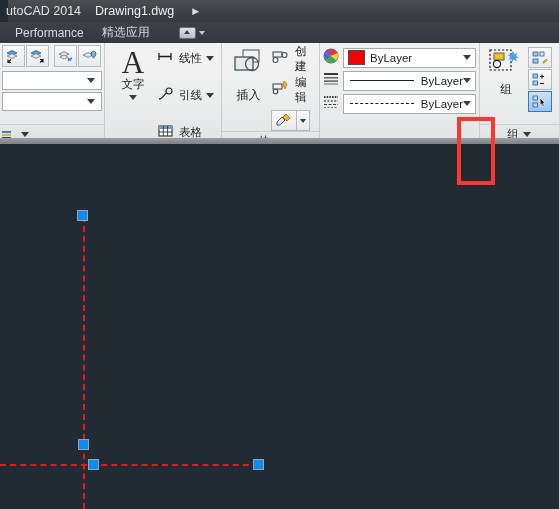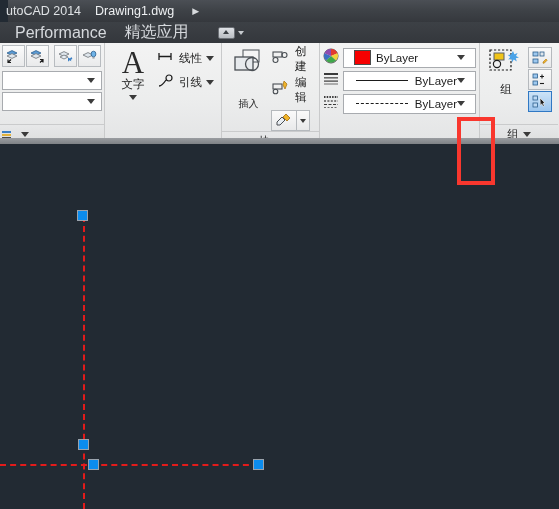--- a/index.html
+++ b/index.html
@@ -45,21 +45,21 @@
   .tb-caret{color:#9aa0a6;font-size:8px;margin-left:16px;}
 
   
   .tabrow{
     position:absolute;left:0;top:22px;width:559px;height:21px;
     background:linear-gradient(to bottom,#3d4146 0%,#34373c 100%);
     border-bottom:1px solid #23262a;
     display:flex;align-items:center;
   }
   .tab{
-    color:#d6d9dd;font-size:16px;padding:0 9px;white-space:nowrap;
+    color:#d6d9dd;font-size:12px;padding:0 9px;white-space:nowrap;
   }
   .tab.first{margin-left:6px;}
   .ribbon-min{
     margin-left:20px;display:flex;align-items:center;gap:3px;
   }
   .ribbon-min .cap{
     width:15px;height:10px;background:linear-gradient(#dfe2e6,#b9bdc2);
     border:1px solid #6c7076;border-radius:2px;position:relative;
   }
   .ribbon-min .cap:after{
@@ -123,32 +123,32 @@
   .anno-left{
     width:48px;display:flex;flex-direction:column;align-items:center;justify-content:flex-start;
     padding-top:2px;
   }
   .big-a{font-size:31px;line-height:29px;color:#2b2b2b;font-family:"Liberation Serif",serif;font-weight:400;}
   .anno-left .lbl{font-size:11.5px;color:#222;margin-top:0px;}
   .anno-left .dc{
     width:0;height:0;border-left:4px solid transparent;border-right:4px solid transparent;
     border-top:5px solid #3a3a3a;margin-top:3px;
   }
-  .anno-right{flex:1;display:flex;flex-direction:column;gap:1px;padding-top:1px;}
+  .anno-right{flex:1;display:flex;flex-direction:column;gap:14px;padding-top:1px;}
   .arow{display:flex;align-items:center;height:23px;gap:4px;}
   .arow .lbl{font-size:11.5px;color:#1d1d1d;}
   .arow .rc{
     width:0;height:0;border-left:4px solid transparent;border-right:4px solid transparent;
     border-top:5px solid #3a3a3a;margin-left:auto;margin-right:3px;
   }
 
   
   .p-block{width:98px;}
   .blk-left{width:45px;display:flex;flex-direction:column;align-items:center;padding-top:2px;}
-  .blk-left .lbl{font-size:10px;color:#222;margin-top:15px;}
+  .blk-left .lbl{font-size:12px;color:#222;margin-top:5px;}
   .blk-right{flex:1;display:flex;flex-direction:column;gap:8px;padding-top:1px;}
   .bsplit{display:flex;align-items:center;margin-top:1px;}
   .bsplit .bbtn{
     width:26px;height:21px;border:1px solid #b5b9bd;background:linear-gradient(#fafafa,#e8e9ea);
     display:flex;align-items:center;justify-content:center;box-sizing:border-box;
   }
   .bsplit .bdrop{
     width:13px;height:21px;border:1px solid #b5b9bd;border-left:none;
     background:linear-gradient(#fafafa,#e8e9ea);
     display:flex;align-items:center;justify-content:center;box-sizing:border-box;
@@ -157,21 +157,21 @@
     width:0;height:0;border-left:3.5px solid transparent;border-right:3.5px solid transparent;
     border-top:4.5px solid #3a3a3a;
   }
 
   
   .p-prop{width:160px;}
   .p-prop .panel-body{flex-direction:column;padding:3px 3px 0 3px;}
   .prow{display:flex;align-items:center;height:23px;gap:4px;}
   .pcombo{
     flex:1;height:20px;border:1px solid #a8abaf;background:#fff;
-    display:flex;align-items:center;box-sizing:border-box;padding:0 10px;
+    display:flex;align-items:center;box-sizing:border-box;padding:0 4px;
   }
   .swatch{width:15px;height:13px;border:1px solid #4a4a4a;}
   .pcombo .val{font-size:11.5px;color:#1b1b1b;margin-left:5px;white-space:nowrap;}
   .pcombo .pc{
     width:0;height:0;border-left:4.5px solid transparent;border-right:4.5px solid transparent;
     border-top:5.5px solid #3c3c3c;margin-left:auto;
   }
   .linesample{flex:1;height:1px;background:#1b1b1b;margin:0 2px 0 2px;}
   .p-prop .panel-title{position:relative;}
   .launcher{
@@ -312,20 +312,30 @@
           </div>
           <div class="arow">
             <span>
               <svg width="18" height="14" viewBox="0 0 18 14">
                 <path d="M2 12C5 12 7 9 9 6" stroke="#1d1d1d" stroke-width="1.3" fill="none"></path>
                 <circle cx="12" cy="4" r="3" fill="none" stroke="#1d1d1d" stroke-width="1.2"></circle>
               </svg>
             </span>
             <span class="lbl">引线</span>
             <span class="rc"></span>
+          </div>
+          <div class="arow">
+            <span>
+              <svg width="18" height="14" viewBox="0 0 18 14">
+                <rect x="2" y="2" width="13" height="10" fill="#fff" stroke="#1d1d1d" stroke-width="1"></rect>
+                <rect x="2" y="2" width="13" height="3" fill="#6a9fd4"></rect>
+                <path d="M6.3 2v10M10.6 2v10M2 8h13" stroke="#1d1d1d" stroke-width=".8"></path>
+              </svg>
+            </span>
+            <span class="lbl">表格</span>
           </div>
         </div>
       </div>
     </div>
 
     <div class="panel p-block">
       <div class="panel-body">
         <div class="blk-left">
           <span>
             <svg width="36" height="30" viewBox="0 0 36 30">

